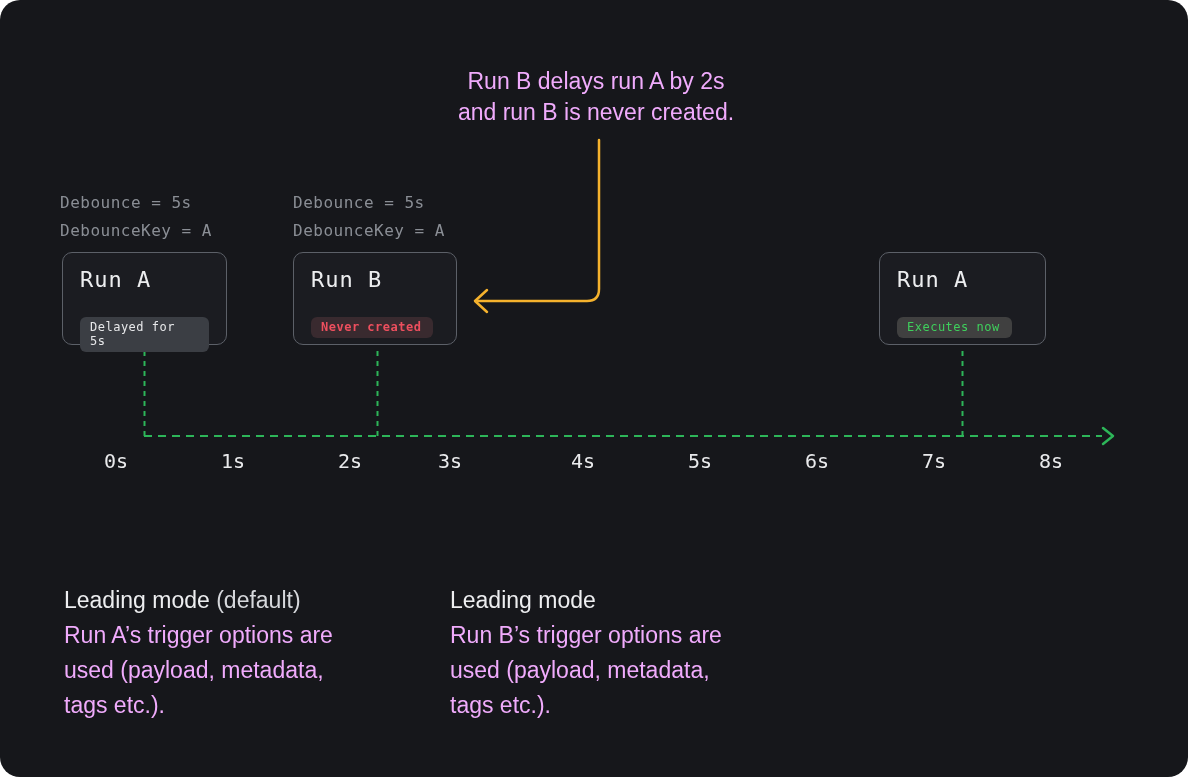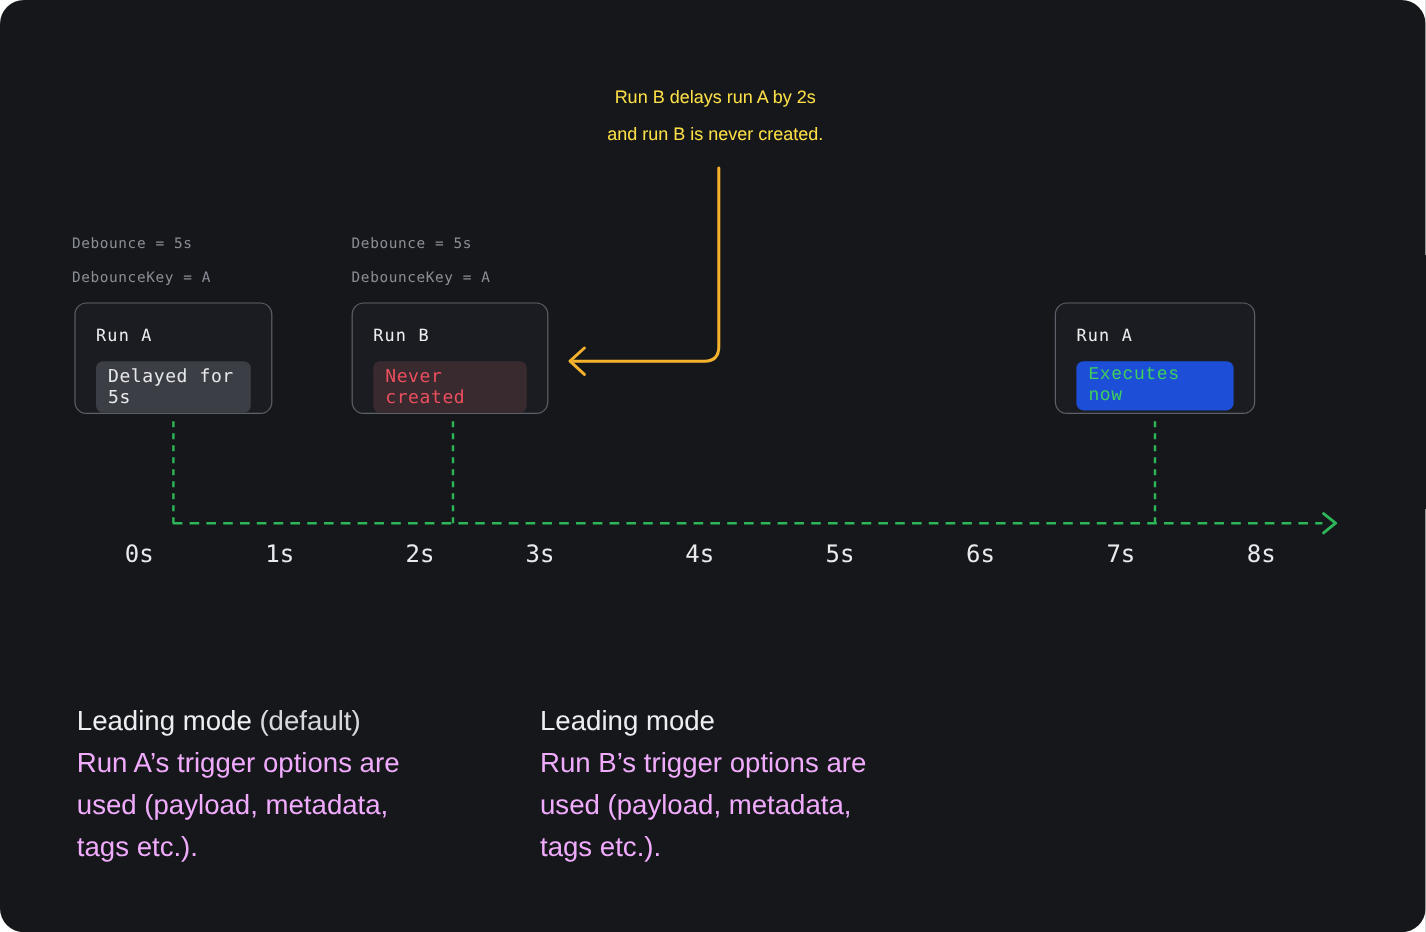--- a/index.html
+++ b/index.html
@@ -2,49 +2,49 @@
 <html><head>
 <meta charset="utf-8">
 <style>
   html,body{margin:0;padding:0;background:#ffffff;}
   body{width:1188px;height:777px;position:relative;font-family:"Liberation Sans",sans-serif;}
   .card{position:absolute;inset:0;background:#16171b;border-radius:20px;overflow:hidden;}
   .mono{font-family:"DejaVu Sans Mono",monospace;}
 
   .annotation{
     position:absolute;left:366px;top:66px;width:460px;
-    text-align:center;color:#fde047;font-size:15px;line-height:31px;
+    text-align:center;color:#f0abfc;font-size:23px;line-height:31px;
     white-space:pre-line;
   }
 
   .svg-layer{position:absolute;left:0;top:0;width:1188px;height:777px;pointer-events:none;}
 
   .params{
-    position:absolute;color:#8a8e95;font-size:12px;line-height:28px;
+    position:absolute;color:#8a8e95;font-size:16px;line-height:28px;
     white-space:pre-line;letter-spacing:0.5px;
   }
   .params-a{left:60px;top:189px;}
   .params-b{left:293px;top:189px;}
 
   .run-box{
     position:absolute;top:252px;height:93px;box-sizing:border-box;
     background:#1b1c21;border:1.5px solid #5c6068;border-radius:10px;
     padding:14px 17px 0 17px;
   }
   .run-box-a1{left:62px;width:165px;}
   .run-box-b{left:293px;width:164px;}
   .run-box-a2{left:879px;width:167px;}
-  .run-title{color:#ecedef;font-size:14px;line-height:26px;letter-spacing:1px;}
+  .run-title{color:#ecedef;font-size:22px;line-height:26px;letter-spacing:1px;}
   .badge{
-    display:inline-block;margin-top:8px;padding:3px 12px 4px 10px;
-    border-radius:6px;font-size:15px;letter-spacing:0.5px;
+    display:inline-block;margin-top:24px;padding:3px 12px 4px 10px;
+    border-radius:6px;font-size:12px;letter-spacing:0.5px;
   }
   .badge-neutral{background:#3b3e44;color:#e7e8ea;}
-  .badge-danger{background:#392a2f;color:#ed4f5e;}
-  .badge-success{background:#1d4ed8;color:#3fcf5c;font-family:Liberation Mono, monospace;}
+  .badge-danger{background:#392a2f;color:#ed4f5e;font-weight:bold;}
+  .badge-success{background:#404040;color:#3fcf5c;}
 
   .tick{
     position:absolute;top:449px;width:80px;text-align:left;
     color:#e9eaec;font-size:20px;
   }
 
   .note{position:absolute;top:583px;width:340px;font-size:23px;line-height:35px;}
   .note-1{left:64px;}
   .note-2{left:450px;}
   .note-heading{color:#edeef0;font-weight:normal;}

